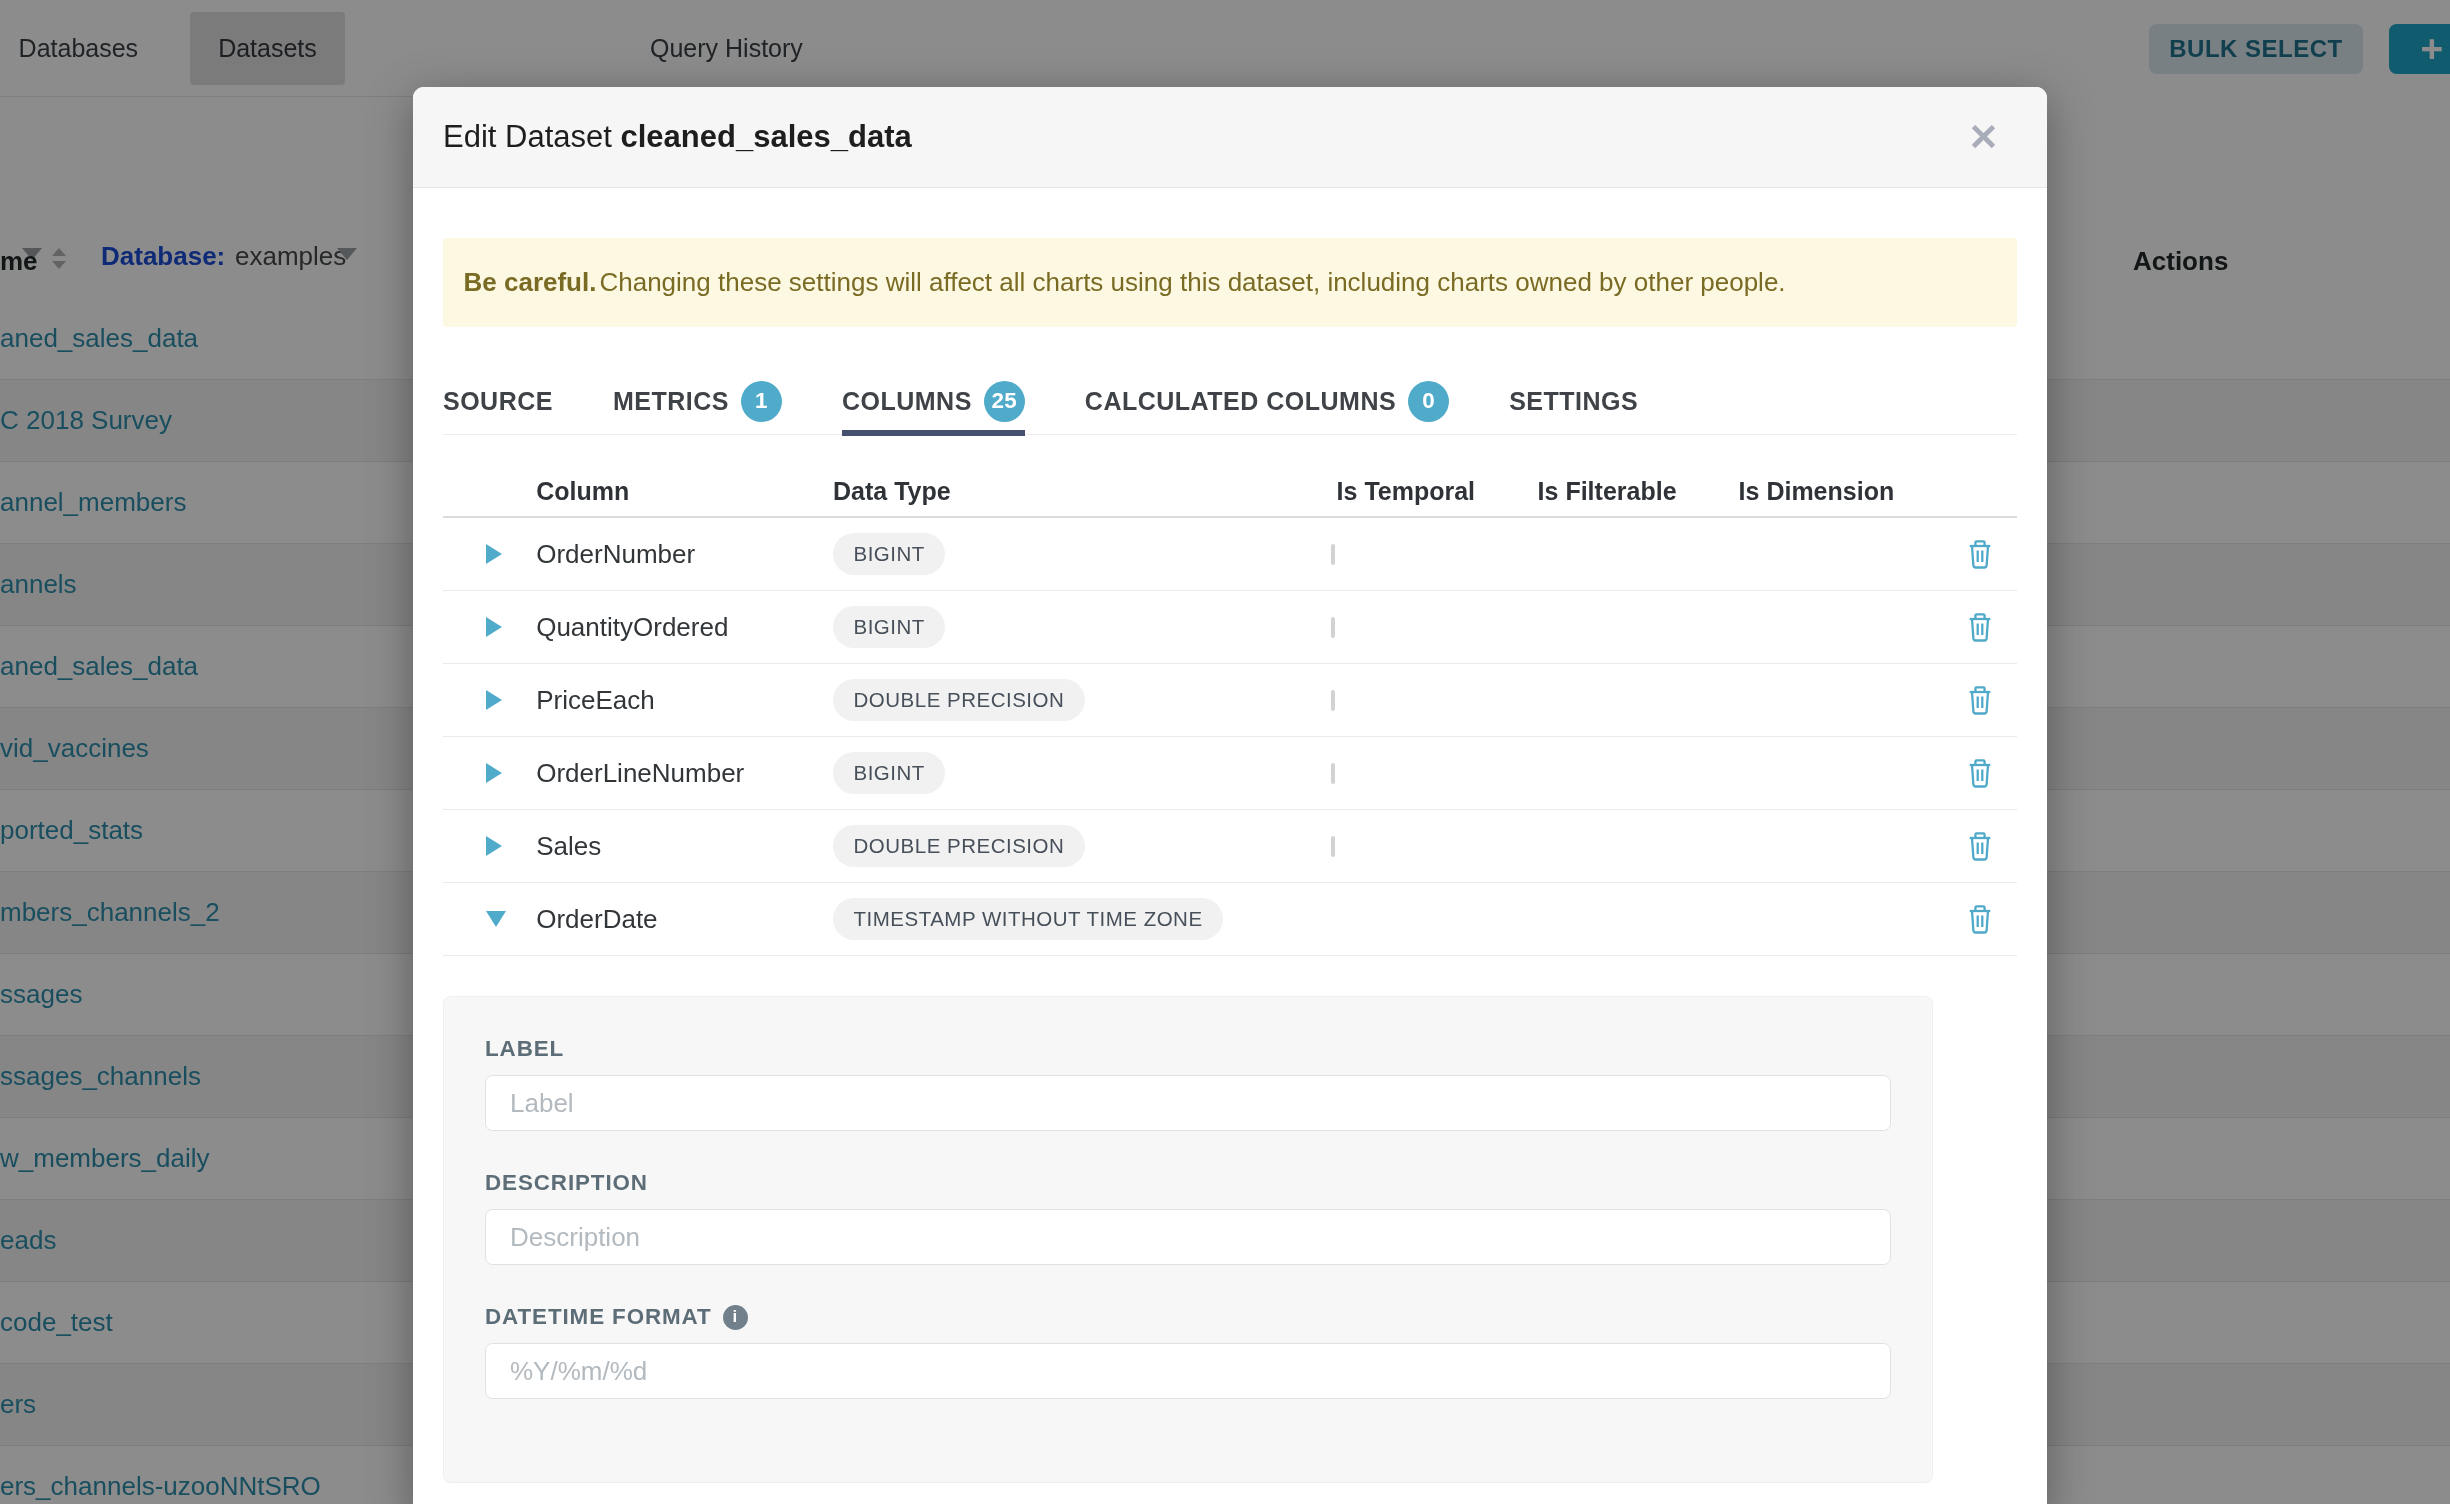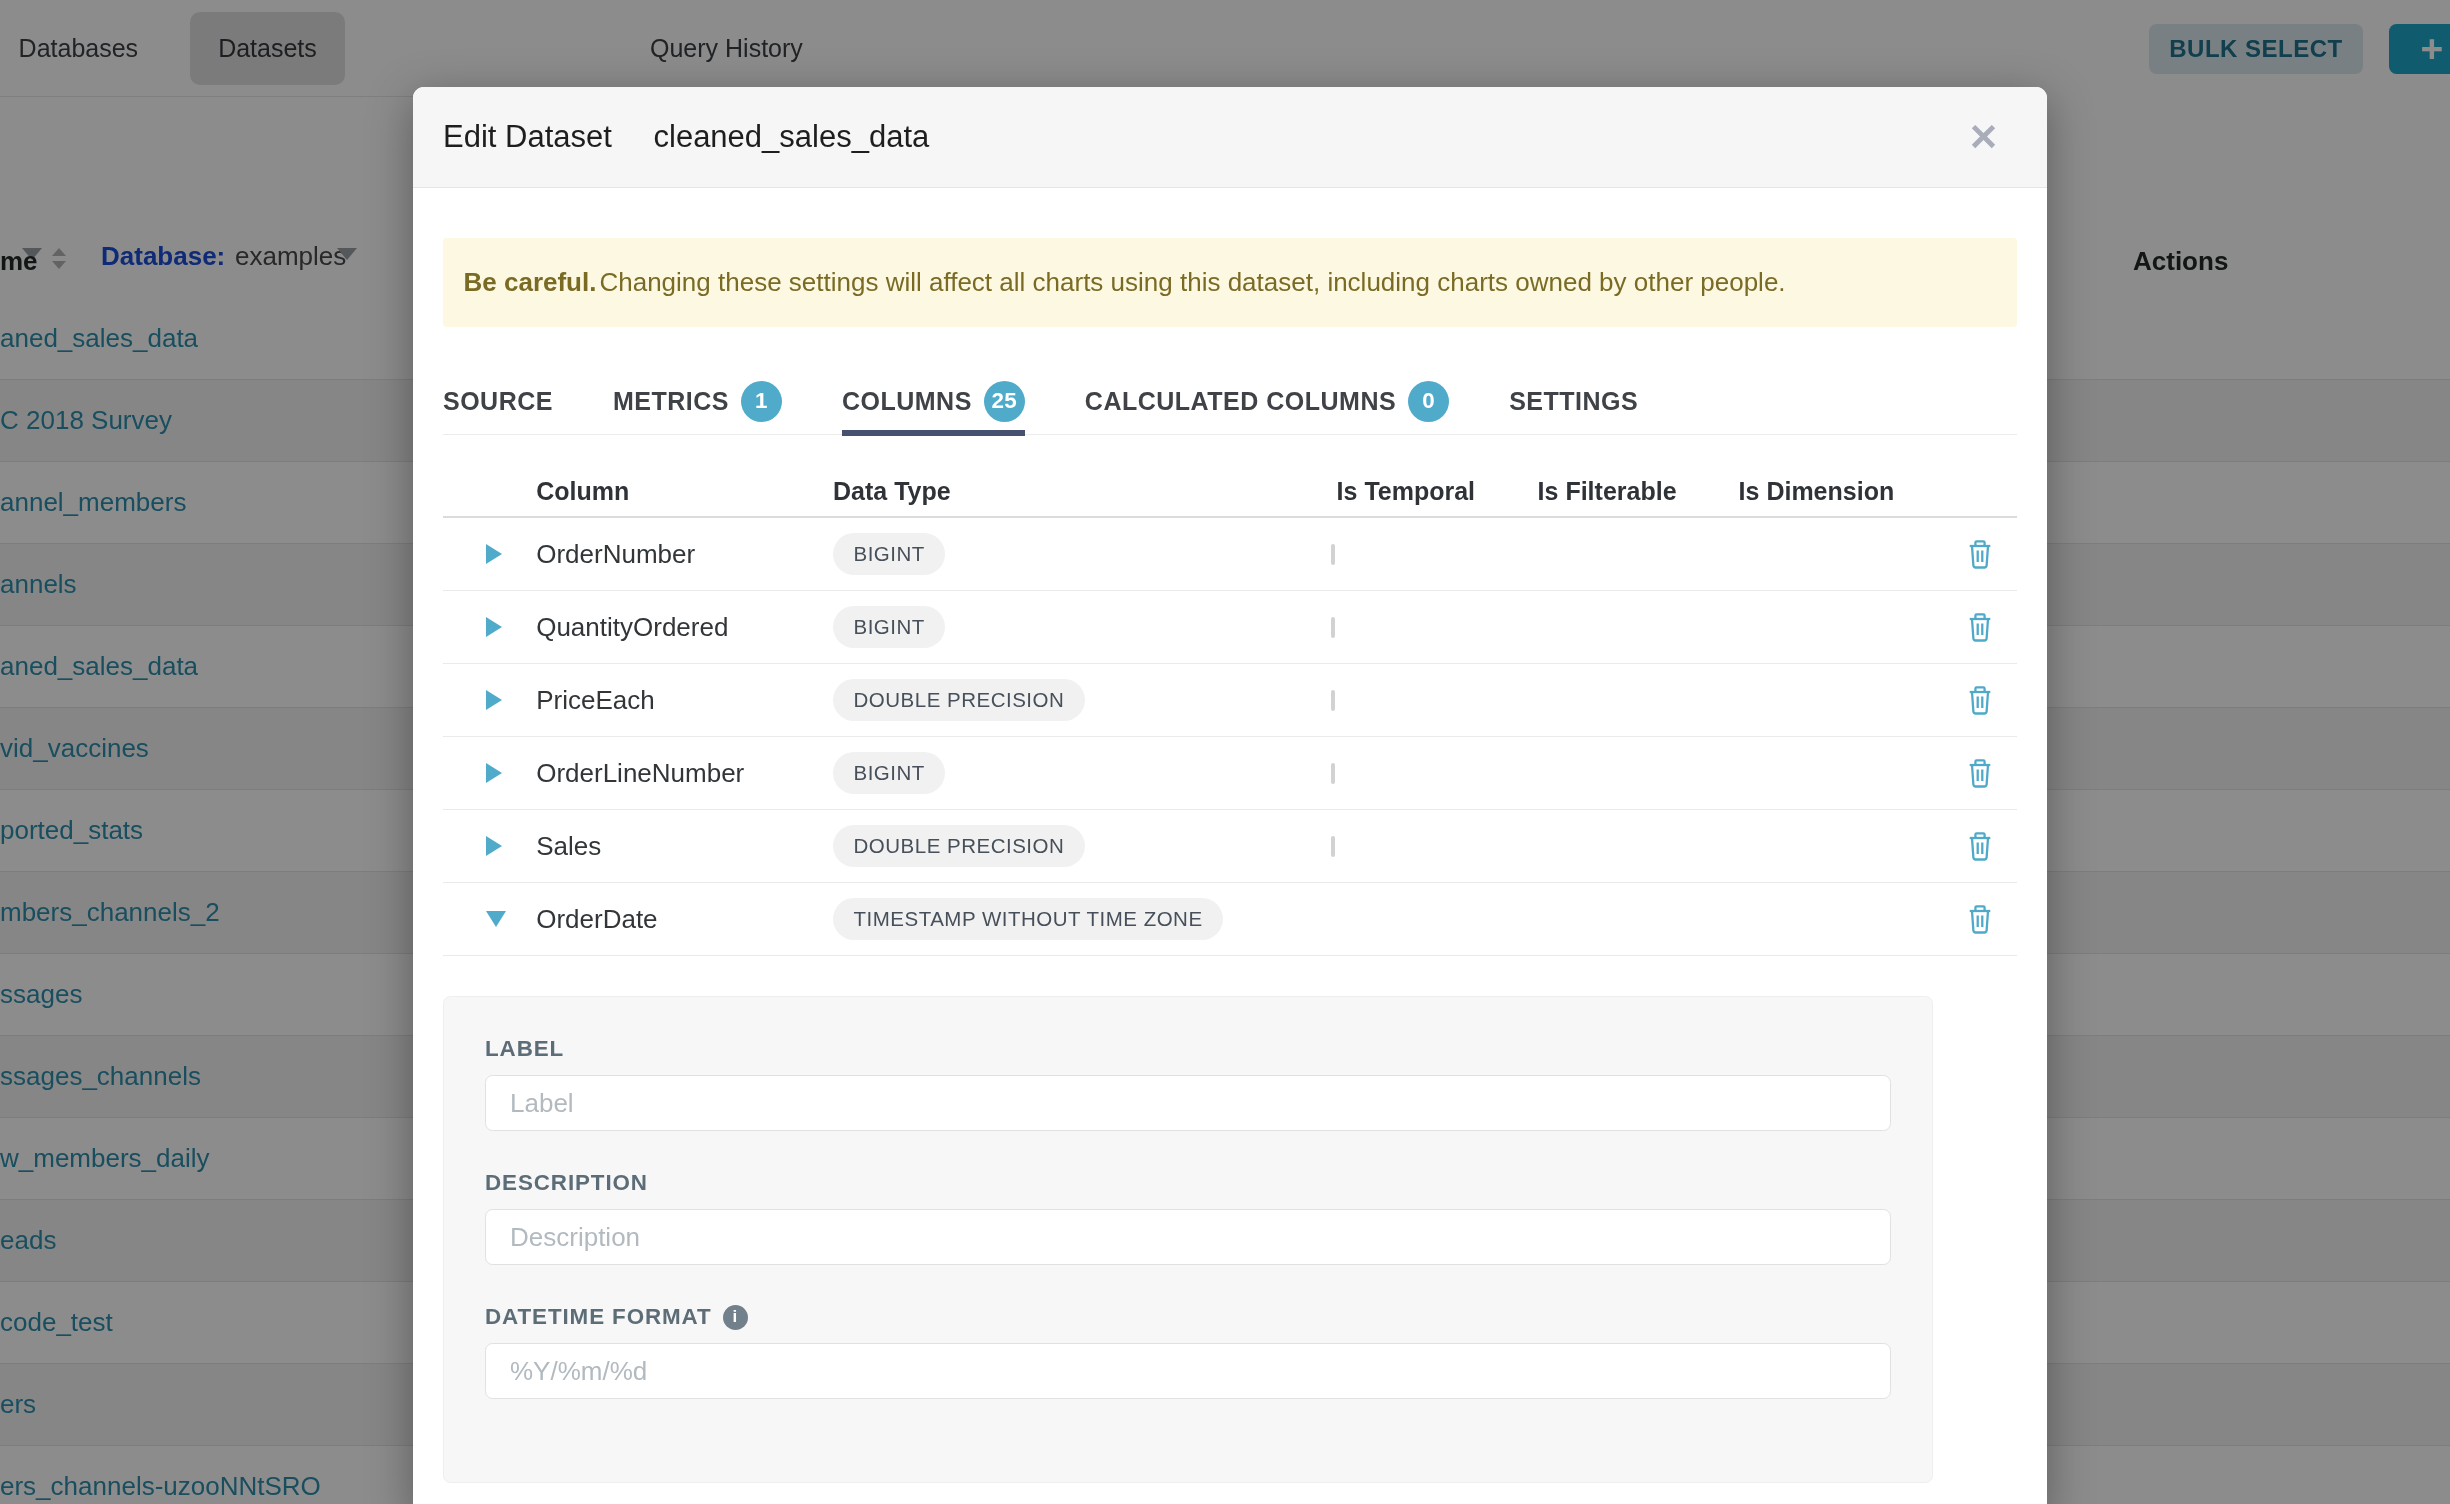--- a/index.html
+++ b/index.html
@@ -7,21 +7,21 @@
   body { position:relative; font-family:"Liberation Sans", sans-serif; background:#fff; }
 
   
   .bg-page { position:absolute; inset:0; background:#fff; }
 
   .nav { position:absolute; top:0; left:0; width:2020px; height:97px; background:#fff; border-bottom:0.9px solid #E7E7E7; }
   .nav-item { position:absolute; top:0; height:97px; display:flex; align-items:center; font-size:25px; color:#3C4247; }
   .nav-item.i0 { left:18.6px; }
   .nav-item.i2 { left:405px; }
   .nav-item.i3 { left:650px; }
-  .nav-pill { position:absolute; left:190px; top:12px; width:155px; height:73px; background:#E1E1E1; border-radius:10px; display:flex; align-items:center; justify-content:center; font-size:25px; color:#33383D; }
+  .nav-pill { position:absolute; left:190px; top:12px; width:155px; height:73px; background:#E1E1E1; border-radius:4px; display:flex; align-items:center; justify-content:center; font-size:25px; color:#33383D; }
   .bulk-btn { position:absolute; left:2149px; top:24px; width:214px; height:50px; background:#DDE9EE; border-radius:7.5px; display:flex; align-items:center; justify-content:center; font-size:24px; font-weight:bold; letter-spacing:0.5px; color:#20738F; }
   .plus-btn { position:absolute; left:2389px; top:24px; width:86px; height:50px; background:#20A7C9; border-radius:7.5px; display:flex; align-items:center; justify-content:center; font-size:39px; font-weight:600; color:#fff; }
 
   .filter-bar { position:absolute; top:97px; left:0; width:2450px; height:127px; background:#fff; }
   .caret-gray { width:0; height:0; border-left:10.3px solid transparent; border-right:10.3px solid transparent; border-top:12px solid #9AA0A5; }
   .fb-caret1 { position:absolute; left:22.4px; top:151px; }
   .fb-caret2 { position:absolute; left:337px; top:151px; }
   .fb-label { position:absolute; left:101px; top:144px; font-size:26px; font-weight:bold; color:#1d4ed8; }
   .fb-value { position:absolute; left:235px; top:144px; font-size:26px; color:#46494C; }
 
@@ -37,21 +37,21 @@
   .bg-row.alt { background:#F5F5F5; }
   .ds-link { font-size:26px; color:#2E8FAE; text-decoration:none; white-space:nowrap; }
 
   
   .overlay { position:absolute; inset:0; background:rgba(0,0,0,0.45); z-index:5; }
 
   
   .modal { position:absolute; left:413px; top:87px; width:1634px; height:1426px; background:#fff; border-radius:11.2px 11.2px 0 0; z-index:10; box-shadow:0 11.2px 45px rgba(0,0,0,0.35); }
   .m-header { height:101px; background:#F6F6F6; border-bottom:0.9px solid #E5E5E5; border-radius:11.2px 11.2px 0 0; display:flex; align-items:center; padding:0 48px 0 30px; }
   .m-title { font-size:31px; color:#1E1E1E; }
-  .m-title b { font-weight:normal;margin-left:33px; }
+  .m-title b { font-weight:bold; }
   .m-close { margin-left:auto; font-size:37px; color:#A9ADB9; font-weight:600; line-height:1; cursor:pointer; }
   .m-body { padding:0 30px; }
 
   .warning { margin-top:50px; height:89px; background:#FCF8E2; border-radius:3.7px; display:flex; align-items:center; padding:0 20.5px; font-size:26px; color:#7A6B24; }
   .warning b { font-weight:bold; margin-right:3px; }
 
   .tabs { margin-top:41px; height:67px; display:flex; align-items:center; border-bottom:1.9px solid #ECECEC; }
   .tab { position:relative; height:67px; display:flex; align-items:center; margin-right:60px; font-size:25px; font-weight:600; letter-spacing:0.5px; color:#3F4347; cursor:pointer; }
   .tab .badge { width:41px; height:41px; border-radius:50%; background:#50ABCB; color:#fff; font-size:22.4px; font-weight:600; display:flex; align-items:center; justify-content:center; margin-left:12px; }
   .tab.active::after { content:""; position:absolute; left:0; right:0; bottom:-1.9px; height:6.5px; background:#46506F; }

